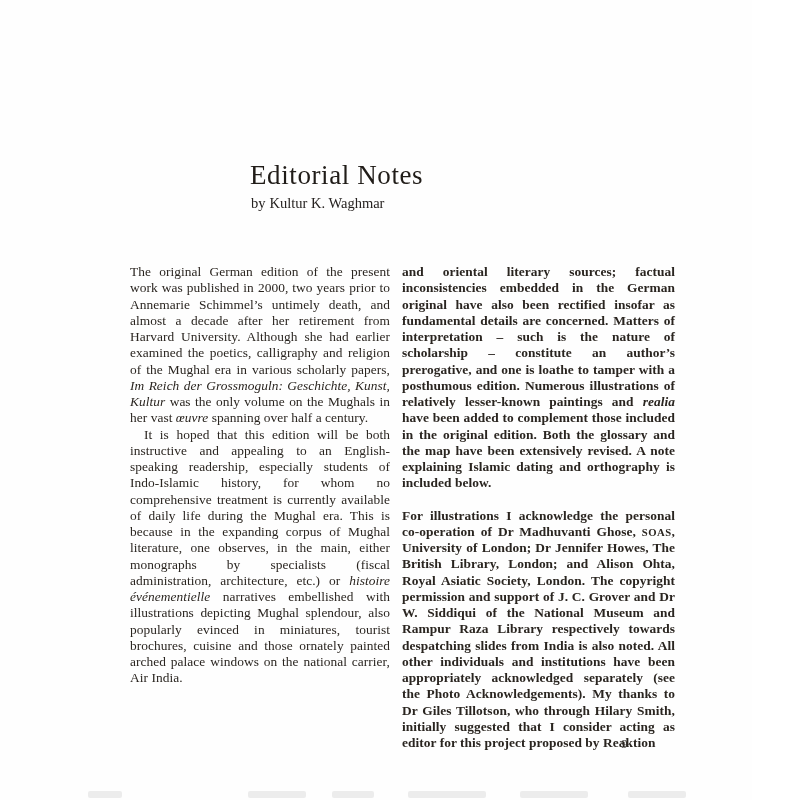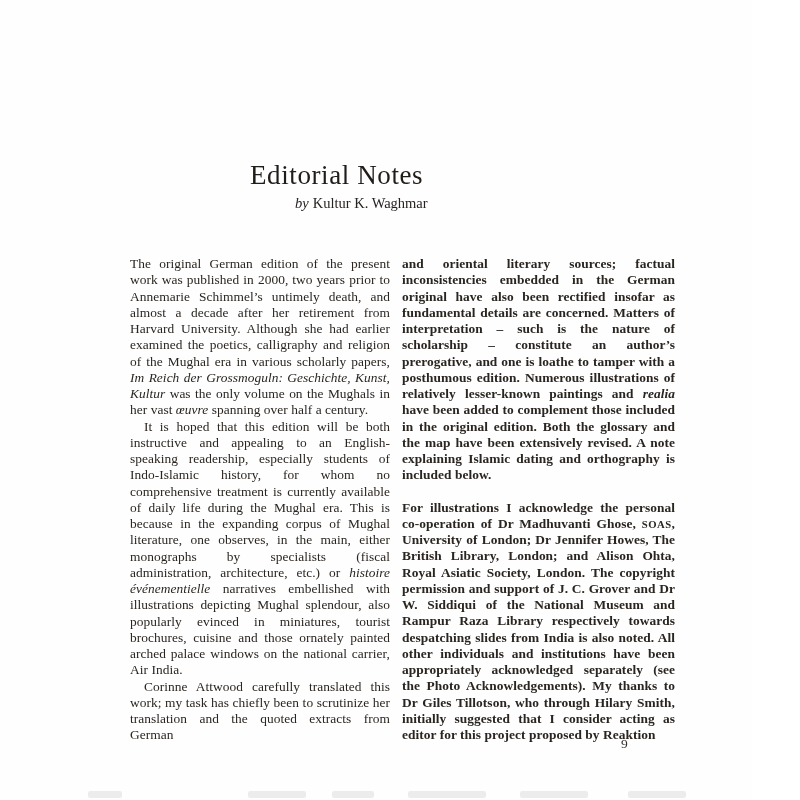--- a/index.html
+++ b/index.html
@@ -27,27 +27,25 @@
   }
   .byline {
     position: absolute;
     left: 251px;
     top: 195px;
     font-size: 14.5px;
     color: #262220;
     white-space: nowrap;
   }
   .byline .prefix {
-    font-style: italic;
     margin-right: 4px;
-    margin-left: 44px;
   }
   .column {
     position: absolute;
-    top: 256px;
+    top: 264px;
   }
   .col-left  { left: 130px; width: 260px; }
   .col-right { left: 402px; width: 273px; font-weight: bold; }
   .column p {
     margin: 0;
     text-align: justify;
     font-size: 13.4px;
     line-height: 16.25px;
     letter-spacing: 0.05px;
     color: #2a2520;
@@ -91,21 +89,20 @@
 
   <h1 class="title" style="font-weight: normal;">Editorial Notes</h1>
 
   <div class="byline">
     <span class="prefix">by</span><span>Kultur K. Waghmar</span>
   </div>
 
   <div class="column col-left">
       <p class=""><span>The original German edition of the present work was published in 2000, two years prior to Annemarie Schimmel’s untimely death, and almost a decade after her retirement from Harvard University. Although she had earlier examined the poetics, calligraphy and religion of the Mughal era in various scholarly papers, </span><span class="run-italic">Im Reich der Grossmoguln: Geschichte, Kunst, Kultur</span><span> was the only volume on the Mughals in her vast </span><span class="run-italic">œuvre</span><span> spanning over half a century.</span></p>
       <p class="indent "><span>It is hoped that this edition will be both instructive and appealing to an English-speaking readership, especially students of Indo-Islamic history, for whom no comprehensive treatment is currently available of daily life during the Mughal era. This is because in the expanding corpus of Mughal literature, one observes, in the main, either monographs by specialists (fiscal administration, architecture, etc.) or </span><span class="run-italic">histoire événementielle</span><span> narratives embellished with illustrations depicting Mughal splendour, also popularly evinced in miniatures, tourist brochures, cuisine and those ornately painted arched palace windows on the national carrier, Air India.</span></p>
-      <p class="indent "><span>Corinne Attwood carefully translated this work; my task has chiefly been to scrutinize her translation and the quoted extracts from German</span></p>
     </div>
 
   <div class="column col-right">
       <p class=""><span>and oriental literary sources; factual inconsistencies embedded in the German original have also been rectified insofar as fundamental details are concerned. Matters of interpretation – such is the nature of scholarship – constitute an author’s prerogative, and one is loathe to tamper with a posthumous edition. Numerous illustrations of relatively lesser-known paintings and </span><span class="run-italic">realia</span><span> have been added to complement those included in the original edition. Both the glossary and the map have been extensively revised. A note explaining Islamic dating and orthography is included below.</span></p>
       <p class="space-before"><span>For illustrations I acknowledge the personal co-operation of Dr Madhuvanti Ghose, </span><span class="run-smallcaps">SOAS</span><span>, University of London; Dr Jennifer Howes, The British Library, London; and Alison Ohta, Royal Asiatic Society, London. The copyright permission and support of J. C. Grover and Dr W. Siddiqui of the National Museum and Rampur Raza Library respectively towards despatching slides from India is also noted. All other individuals and institutions have been appropriately acknowledged separately (see the Photo Acknowledgements). My thanks to Dr Giles Tillotson, who through Hilary Smith, initially suggested that I consider acting as editor for this project proposed by Reaktion</span></p>
     </div>
 
   <div class="page-number">9</div>
 
   <div class="edge-artifacts">

